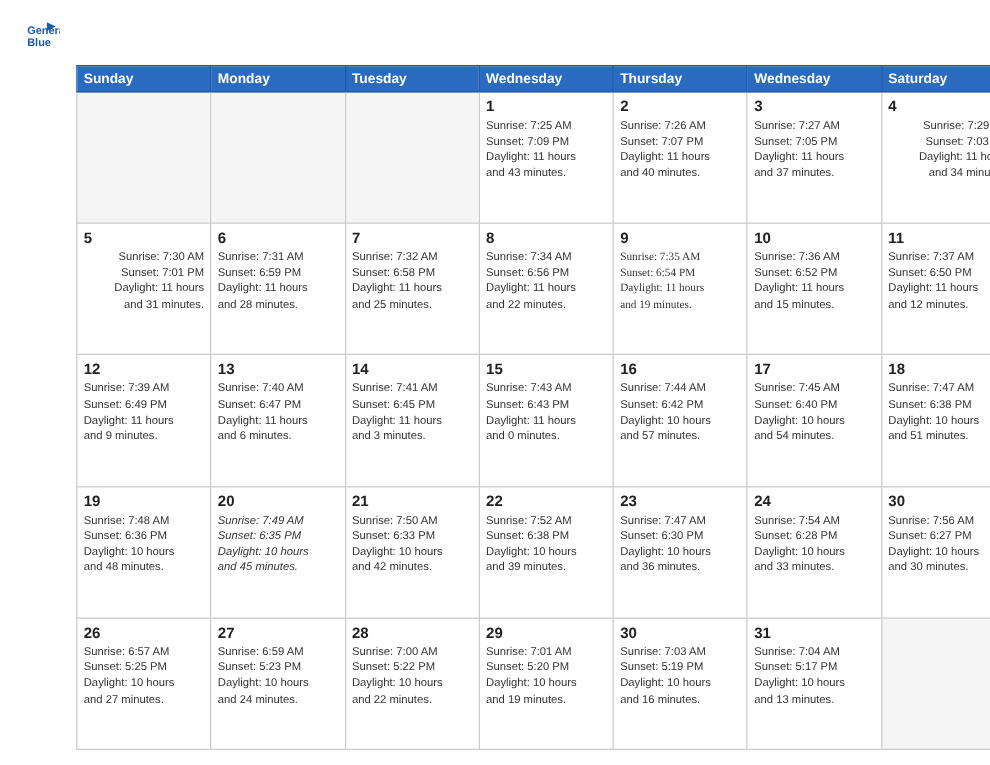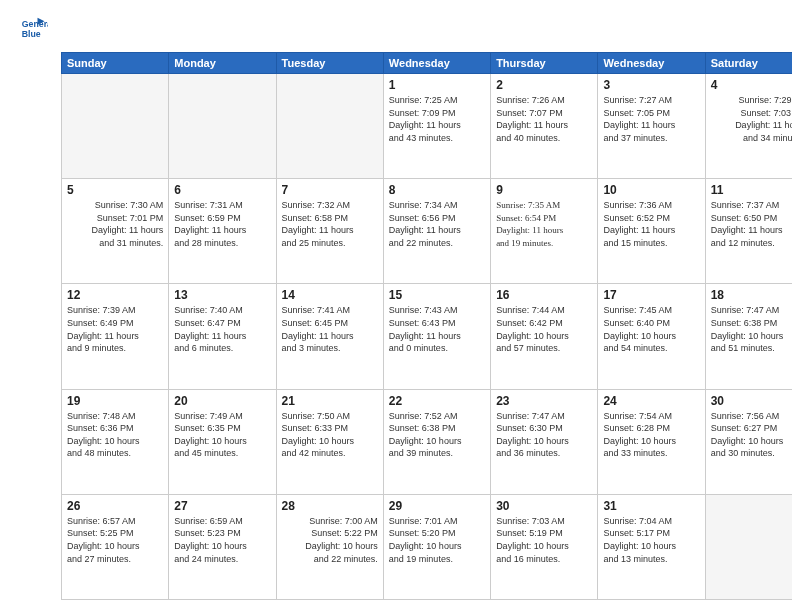--- a/index.html
+++ b/index.html
@@ -263,21 +263,21 @@
         <tr class="week-row">
           <td>
             <span class="day-number">19</span>
             <div class="day-info" style="white-space: pre-line;">Sunrise: 7:48 AM
 Sunset: 6:36 PM
 Daylight: 10 hours
 and 48 minutes.</div>
           </td>
           <td>
             <span class="day-number">20</span>
-            <div class="day-info" style="white-space: pre-line;">Sunrise: 7:49 AM
+            <div class="day-info" style="white-space: pre-line; font-style: italic;">Sunrise: 7:49 AM
 Sunset: 6:35 PM
 Daylight: 10 hours
 and 45 minutes.</div>
           </td>
           <td>
             <span class="day-number">21</span>
             <div class="day-info" style="white-space: pre-line;">Sunrise: 7:50 AM
 Sunset: 6:33 PM
 Daylight: 10 hours
 and 42 minutes.</div>
@@ -321,21 +321,21 @@
           </td>
           <td>
             <span class="day-number">27</span>
             <div class="day-info" style="white-space: pre-line;">Sunrise: 6:59 AM
 Sunset: 5:23 PM
 Daylight: 10 hours
 and 24 minutes.</div>
           </td>
           <td>
             <span class="day-number">28</span>
-            <div class="day-info" style="white-space: pre-line; text-align: right;">Sunrise: 7:00 AM
+            <div class="day-info" style="white-space: pre-line;">Sunrise: 7:00 AM
 Sunset: 5:22 PM
 Daylight: 10 hours
 and 22 minutes.</div>
           </td>
           <td>
             <span class="day-number">29</span>
             <div class="day-info" style="white-space: pre-line;">Sunrise: 7:01 AM
 Sunset: 5:20 PM
 Daylight: 10 hours
 and 19 minutes.</div>

